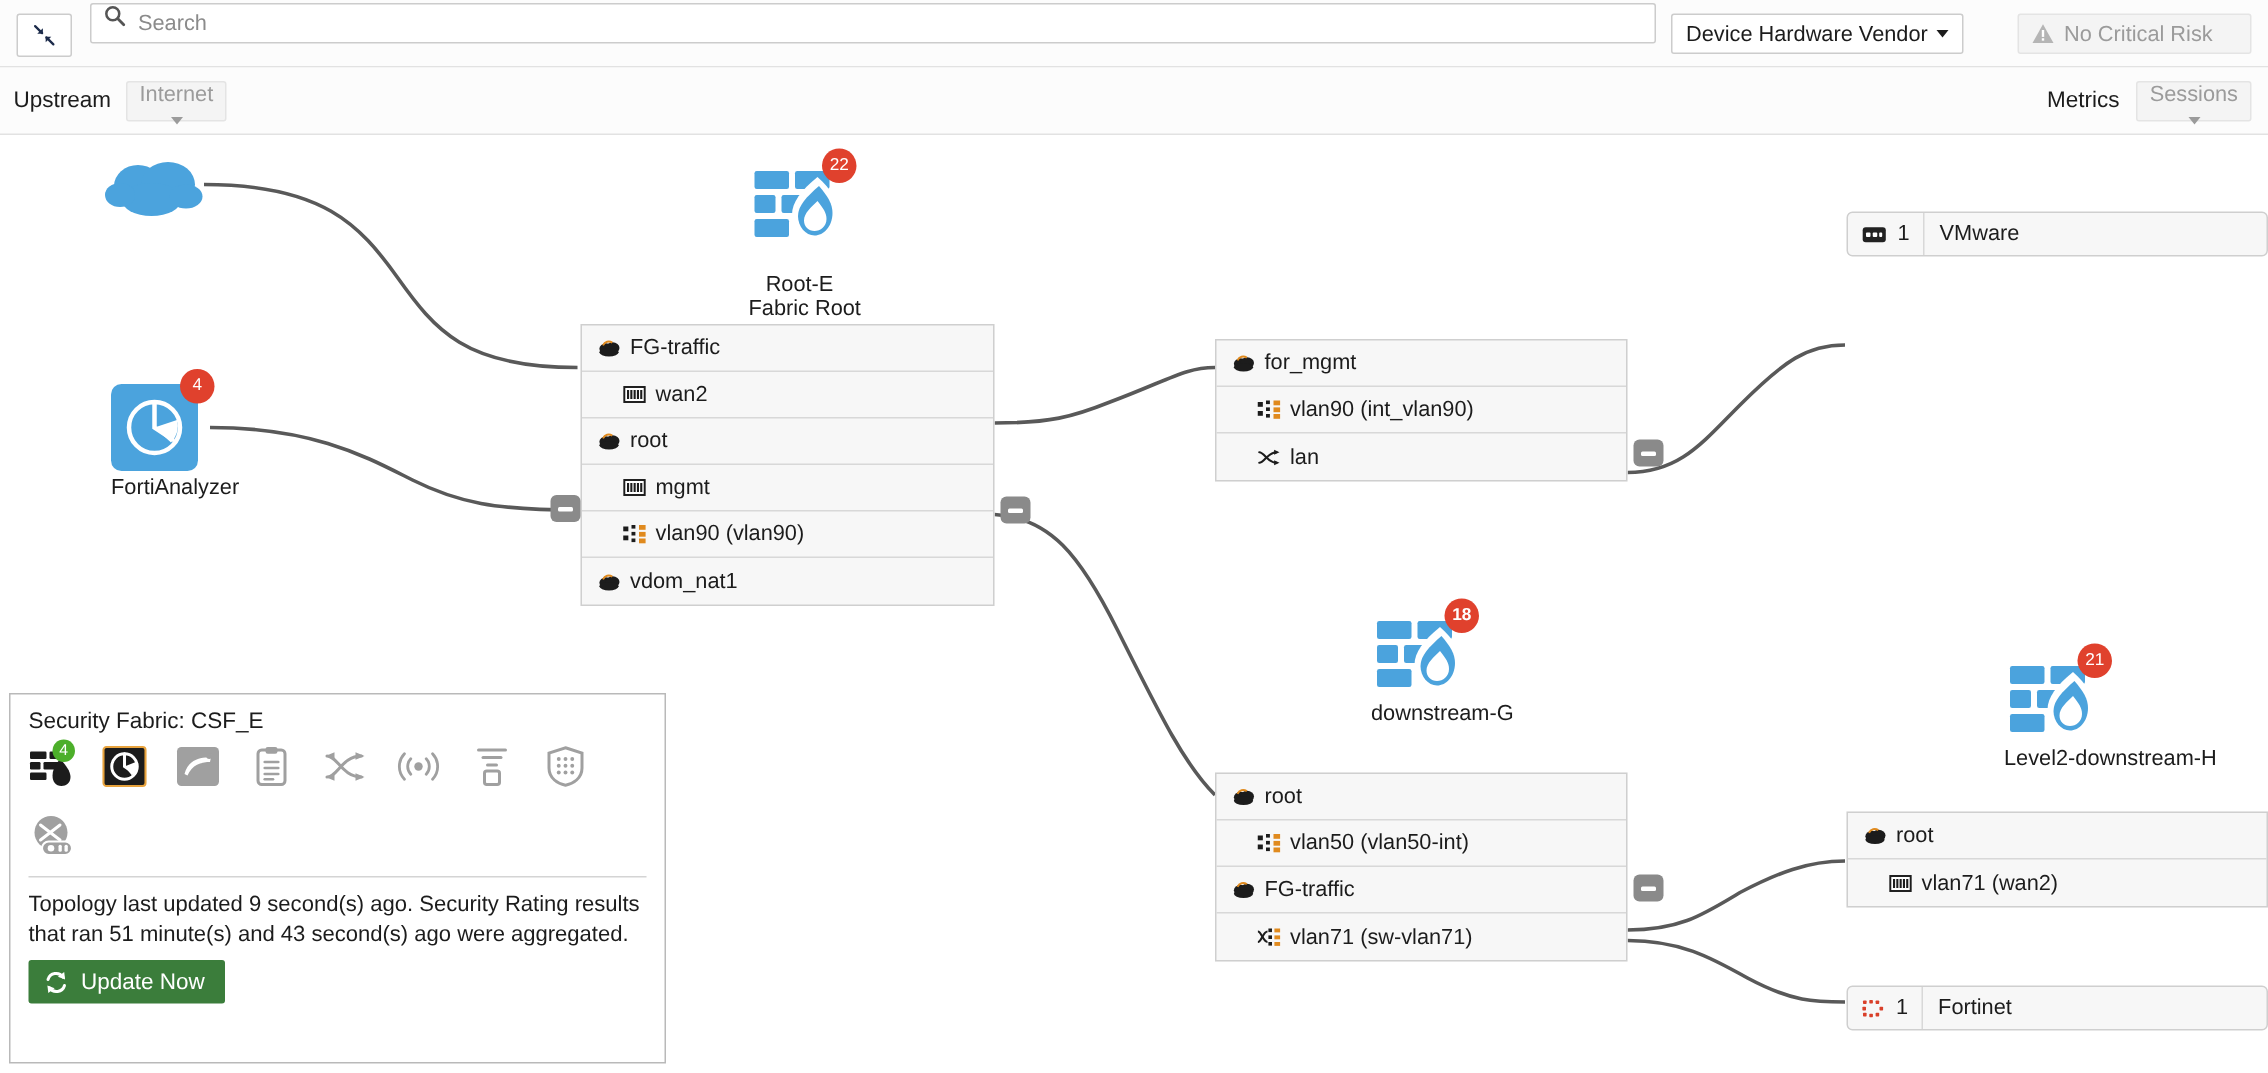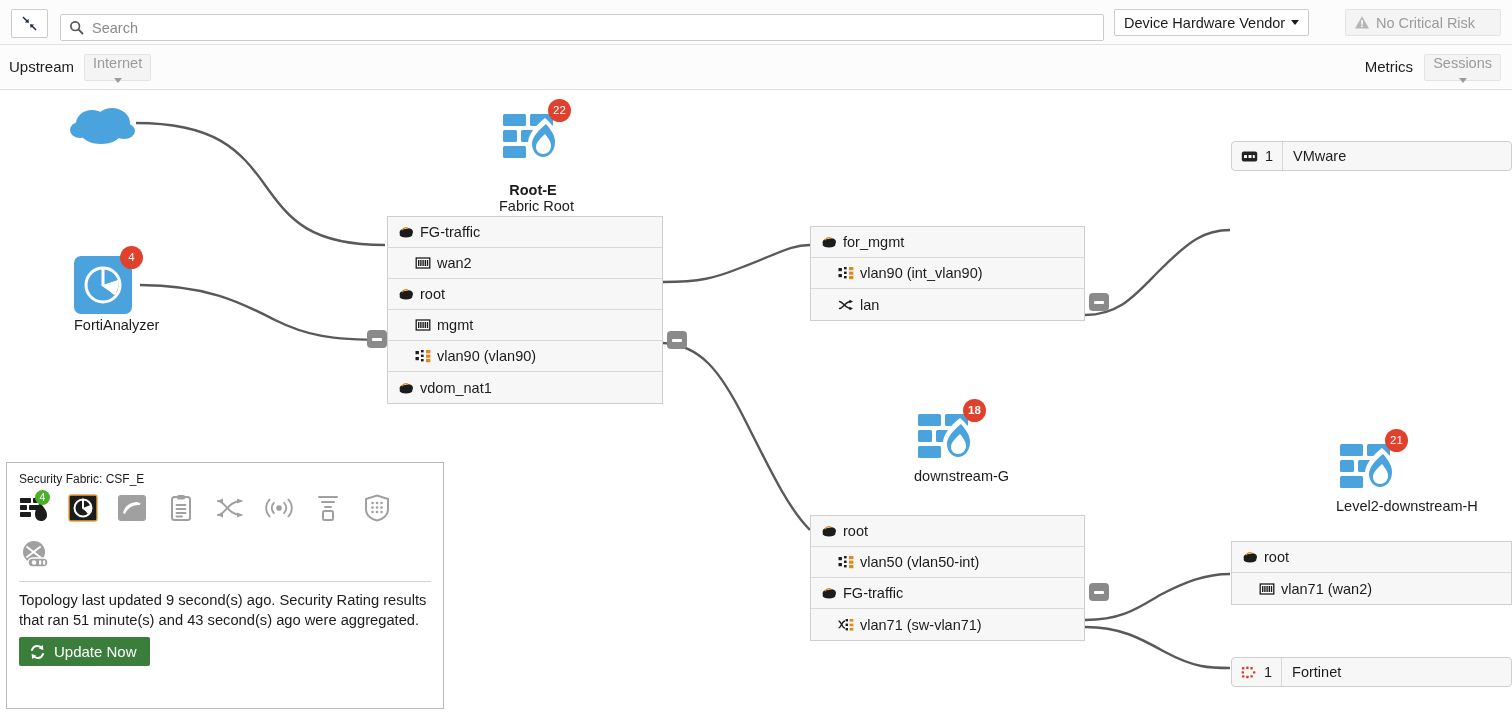--- a/index.html
+++ b/index.html
@@ -16,23 +16,23 @@
   .toolbar{
     position:absolute;left:0;top:0;width:1512px;height:45px;
     background:#fcfcfc;border-bottom:1px solid #e2e2e2;box-sizing:border-box;
   }
   .tb-btn{
     position:absolute;left:11px;top:9px;width:35px;height:27px;
     background:#fff;border:1px solid #ccc;border-radius:2px;
     display:flex;align-items:center;justify-content:center;cursor:pointer;
   }
   .search-box{
-    position:absolute;left:60px;top:14px;width:1044px;height:27px;
+    position:absolute;left:60px;top:2px;width:1044px;height:27px;
     background:#fff;border:1px solid #ccc;border-radius:2px;
-    display:flex;align-items:center;box-sizing:border-box;
+    display:flex;align-items:flex-start;box-sizing:border-box;
   }
   .search-box .mag{margin:0 6px 0 8px;display:flex;}
   .search-box input{
     border:0;outline:0;flex:1;height:23px;font-size:14.5px;
     font-family:"Liberation Sans",sans-serif;color:#222;background:transparent;
   }
   .search-box input::placeholder{color:#8b8b8b;}
   .vendor-btn{
     position:absolute;left:1114px;top:9px;height:27px;
     padding:0 9px;background:#fff;border:1px solid #ccc;border-radius:2px;
@@ -74,21 +74,21 @@
     position:absolute;border-radius:50%;
     display:flex;align-items:center;justify-content:center;
     font-size:11.5px;color:#fff;font-family:"Liberation Sans",sans-serif;
     line-height:1;
   }
   .badge-red{background:#e0412d;}
   .badge-green{background:#4caf2a;}
   .node-label{
     text-align:center;font-size:14.5px;color:#1c1c1c;margin-top:2px;white-space:nowrap;
   }
-  .node-label.bold{font-weight:bold;margin-top:16px;}
+  .node-label.bold{font-weight:normal;margin-top:16px;}
   .node-sub{text-align:center;font-size:14.5px;color:#1c1c1c;white-space:nowrap;}
 
   
   .iftable{
     position:absolute;background:#f7f7f7;border:1px solid #cfcfcf;
     box-sizing:border-box;
   }
   .ifrow{
     height:31px;display:flex;align-items:center;
     border-bottom:1px solid #d8d8d8;box-sizing:border-box;
@@ -115,21 +115,21 @@
     position:absolute;width:20px;height:18px;background:#8a8a8a;border-radius:4px;
     display:flex;align-items:center;justify-content:center;cursor:pointer;
   }
   .collapse .minus{width:10px;height:3px;background:#fff;border-radius:1px;}
 
   
   .legend{
     position:absolute;left:6px;top:372px;width:438px;height:247px;
     background:#fff;border:1px solid #b9b9b9;box-sizing:border-box;padding:9px 12px;
   }
-  .legend-title{font-size:12px;color:#1c1c1c;margin-bottom:7px;}
+  .legend-title{font-size:15px;color:#1c1c1c;margin-bottom:7px;}
   .legend-icons{display:flex;flex-wrap:wrap;gap:15px 19px;align-items:center;}
   .legend-ico{position:relative;width:30px;height:30px;display:flex;align-items:center;justify-content:center;cursor:pointer;}
   .legend-hr{border-top:1px solid #d4d4d4;margin:11px 0 8px 0;}
   .legend-text{font-size:14.7px;line-height:20px;color:#1c1c1c;}
   .update-btn{
     margin-top:7px;display:inline-flex;align-items:center;gap:8px;
     background:#3b7d3b;color:#fff;border:0;border-radius:2px;
     padding:6px 13px 6px 10px;font-size:15px;cursor:pointer;
     font-family:"Liberation Sans",sans-serif;
   }

